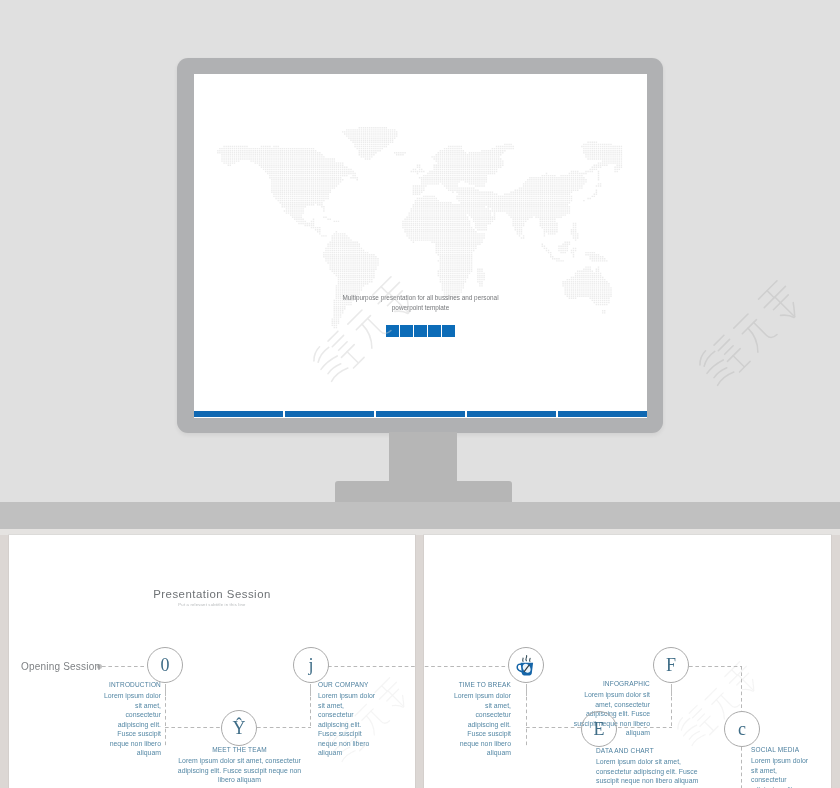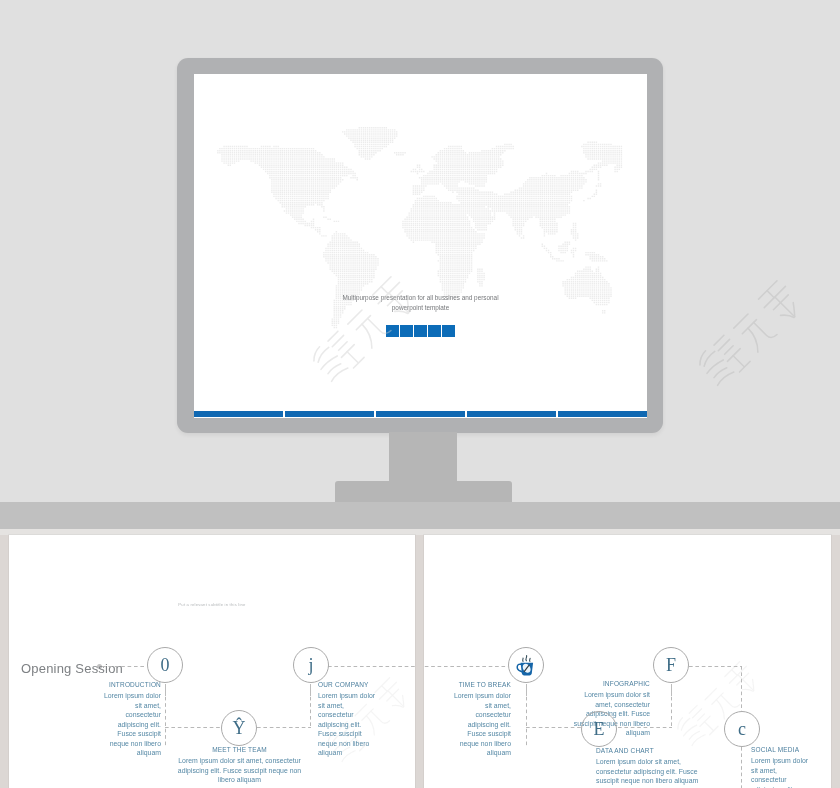--- a/index.html
+++ b/index.html
@@ -186,33 +186,34 @@
           <path d="M99 24 L120 24"></path>
           <path d="M109 16 L109 44"></path>
           <path d="M100 33 C104 36 107 40 108 44"></path>
           <path d="M118 33 C115 37 112 41 109 44"></path>
         </g>
       </svg>
     </div>
   </div>
 <div id="slides">
   <div class="slide" id="slideL">
+    <div class="sl-title" style="top:53px">Presentation Session</div>
     <div class="sl-sub" style="top:67px">Put a relevant subtitle in this line</div>
 
     <div class="dash-h" style="left:93px;top:131px;width:44px"></div>
     <div class="dash-v" style="left:156px;top:149px;height:63px"></div>
     <div class="dash-h" style="left:156px;top:192px;width:57px"></div>
     <div class="dash-h" style="left:248px;top:192px;width:54px"></div>
     <div class="dash-v" style="left:301px;top:149px;height:44px"></div>
     <div class="dash-h" style="left:319px;top:131px;width:88px"></div>
     <div class="solid-v" style="left:156px;top:149px;height:12px"></div>
     <div class="solid-v" style="left:301px;top:149px;height:12px"></div>
 
     <div class="opendot" style="left:88px;top:129px"></div>
-    <div class="lbl" style="left:12px;top:126px;font-size:13px;color:#7e8184;letter-spacing:.2px">Opening Session</div>
+    <div class="lbl" style="left:12px;top:126px;font-size:10px;color:#7e8184;letter-spacing:.2px">Opening Session</div>
 
     <div class="node" style="left:138px;top:112px">
       <span>0</span>
       </div>
     <div class="node" style="left:212px;top:175px">
       <span>Ŷ</span>
       </div>
     <div class="node" style="left:284px;top:112px">
       <span>j</span>
       </div>

